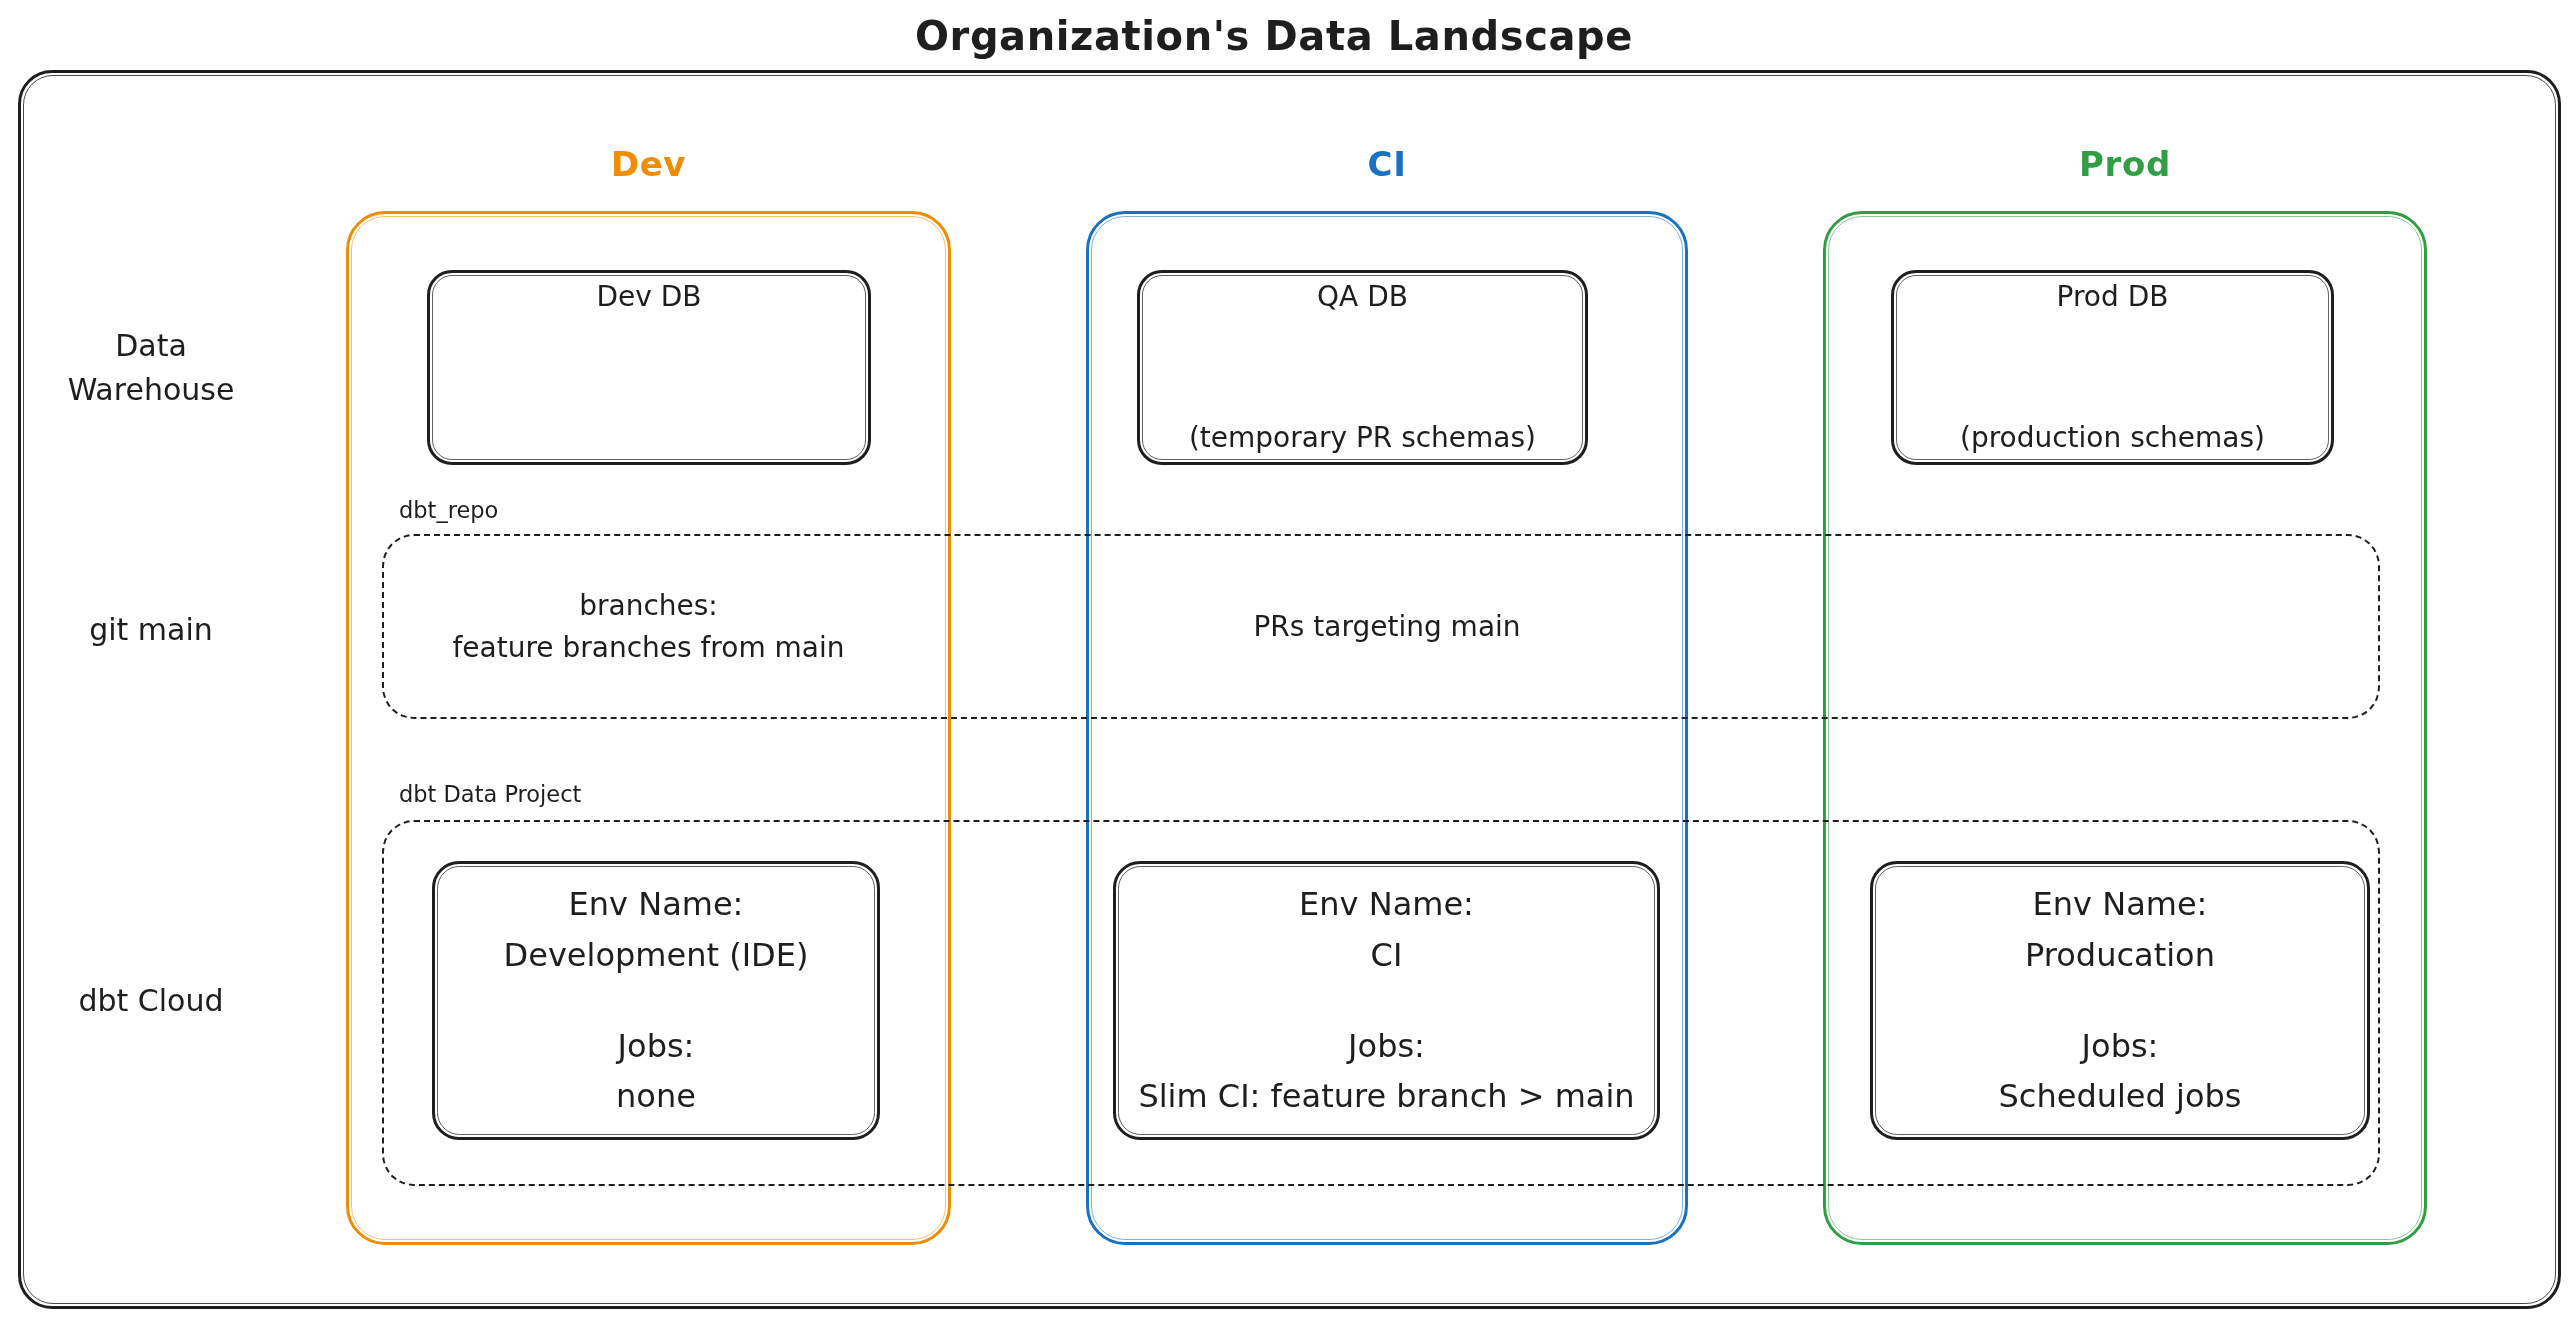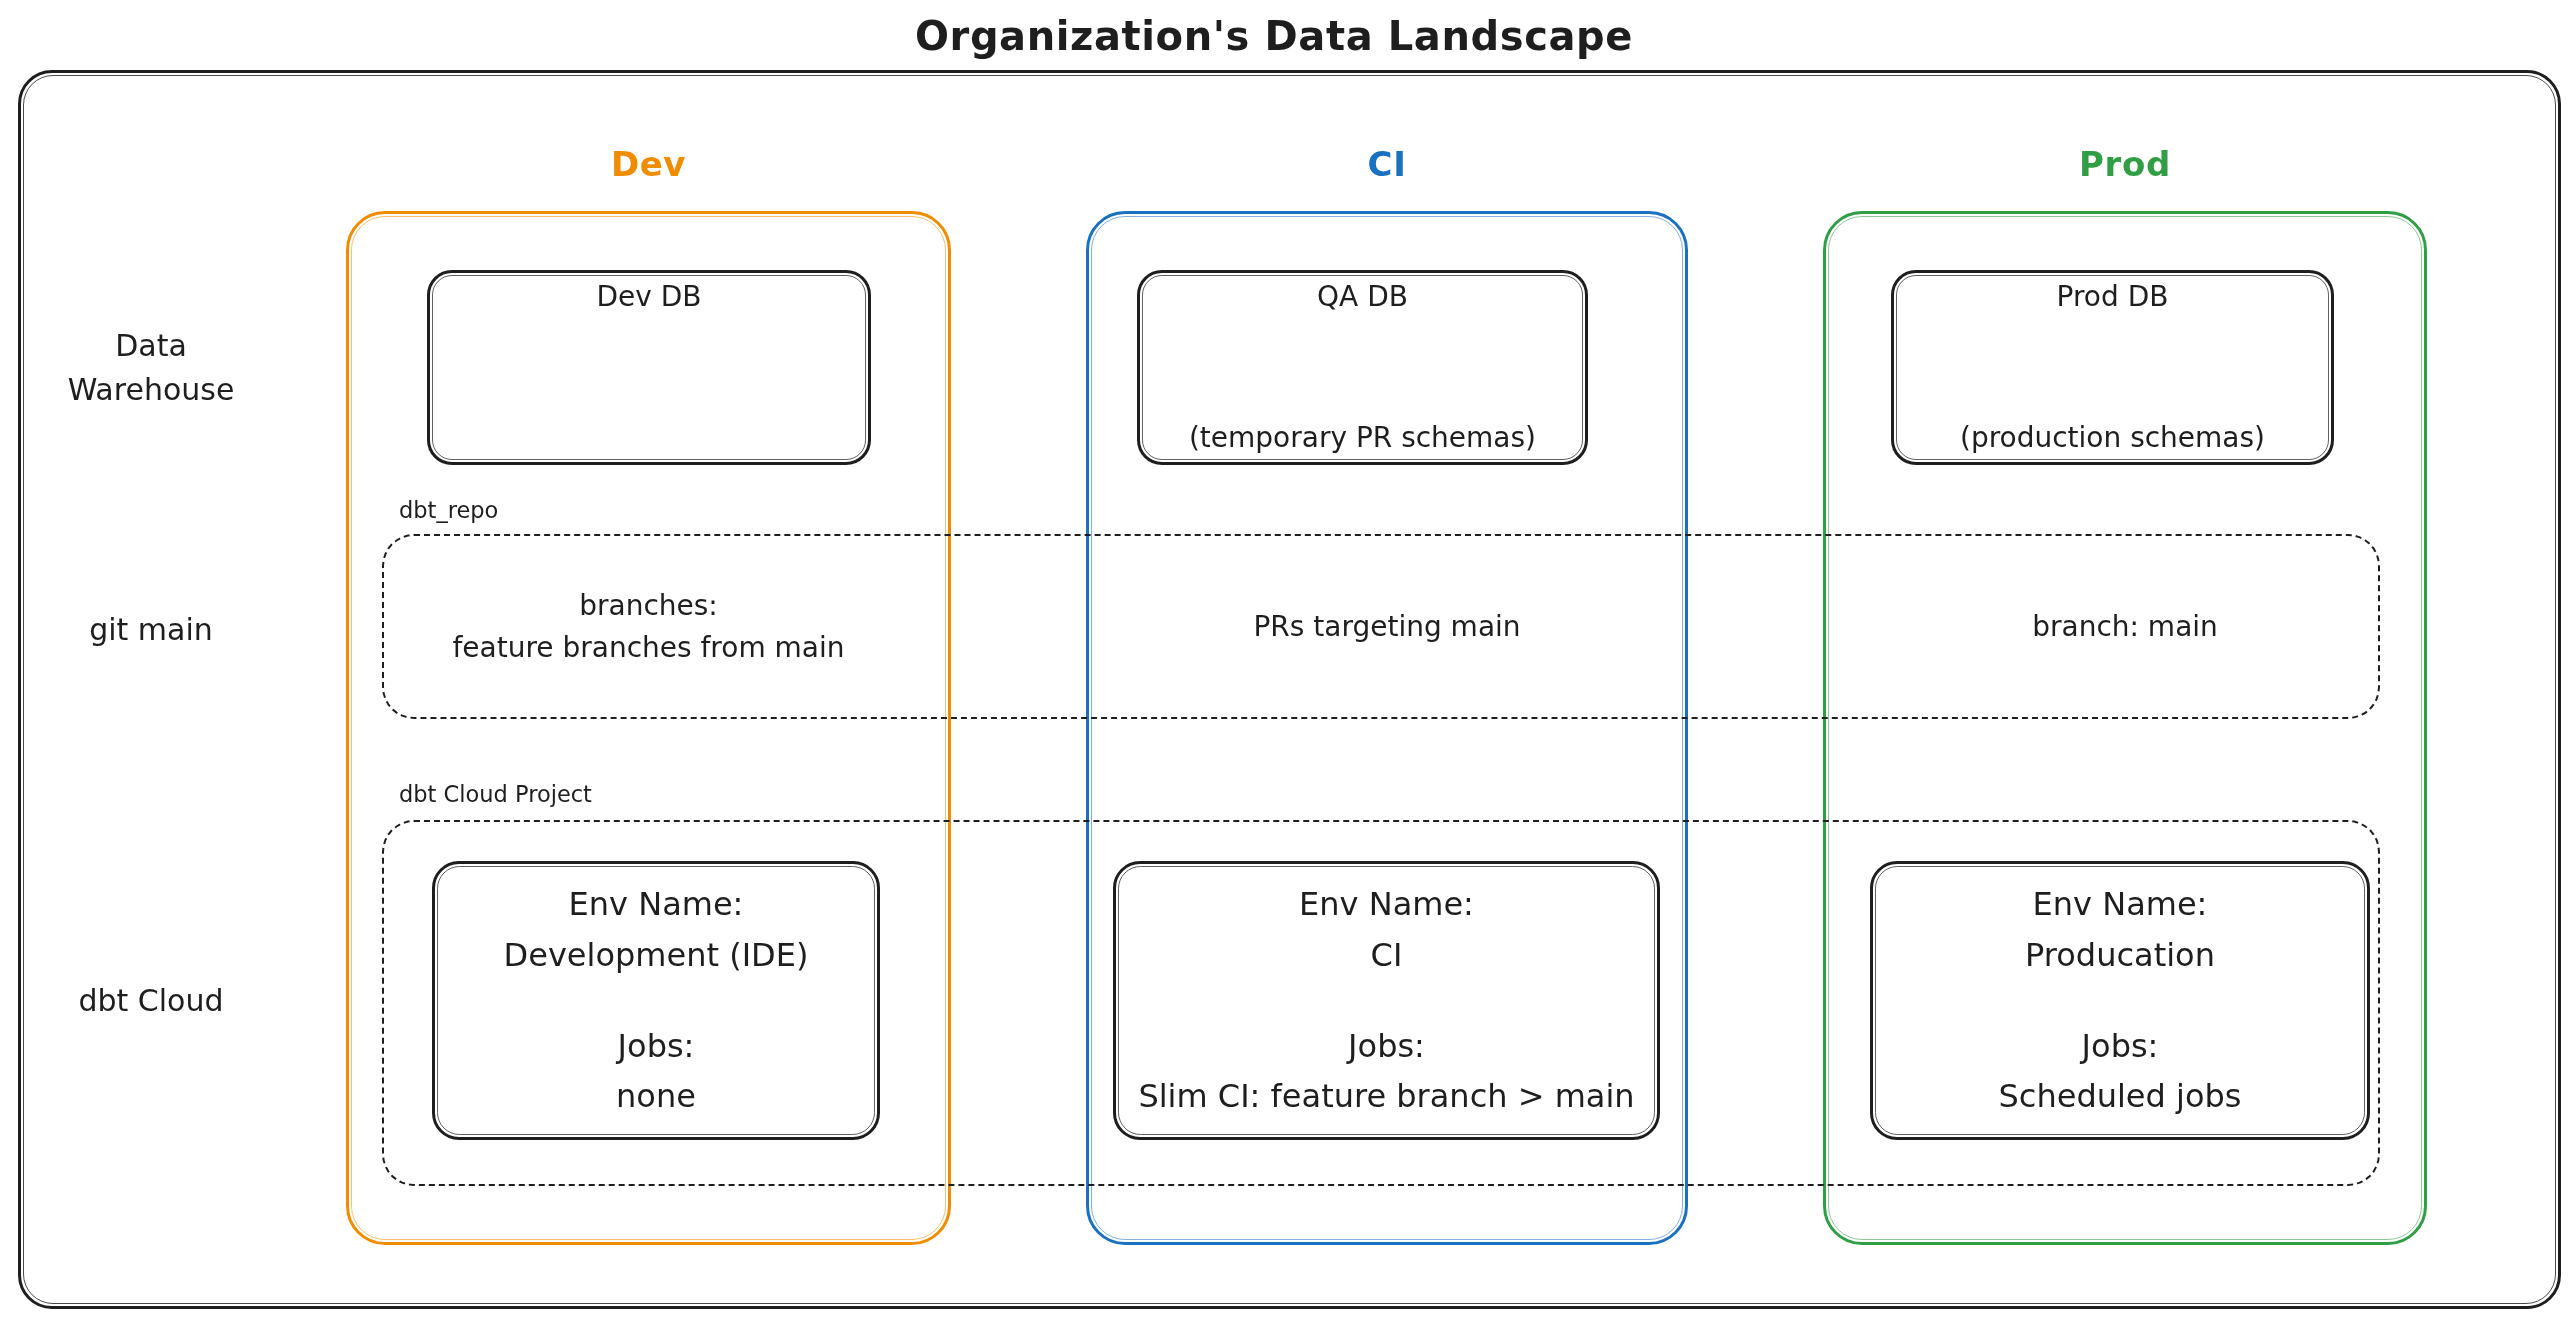--- a/index.html
+++ b/index.html
@@ -138,23 +138,22 @@
   <div class="db-box ci">
     <div>QA DB</div>
     <div>(temporary PR schemas)</div>
   </div>
 
   <div class="band-label git-repo">dbt_repo</div>
   <div class="band git-repo"></div>
   <div class="git-text-row dev">branches:
 feature branches from main</div>
   <div class="git-text-row ci">PRs targeting main</div>
-  <div class="git-text-row prod">branch: main</div>
 
-  <div class="band-label dbt-cloud">dbt Cloud Project</div>
+  <div class="band-label dbt-cloud">dbt Data Project</div>
   <div class="band dbt-cloud"></div>
 
   <div class="env-box dev">
     <div>Env Name:</div>
     <div>Development (IDE)</div>
     <div class="env-spacer"></div>
     <div>Jobs:</div>
     <div>none</div>
   </div>
   <div class="env-box ci">

